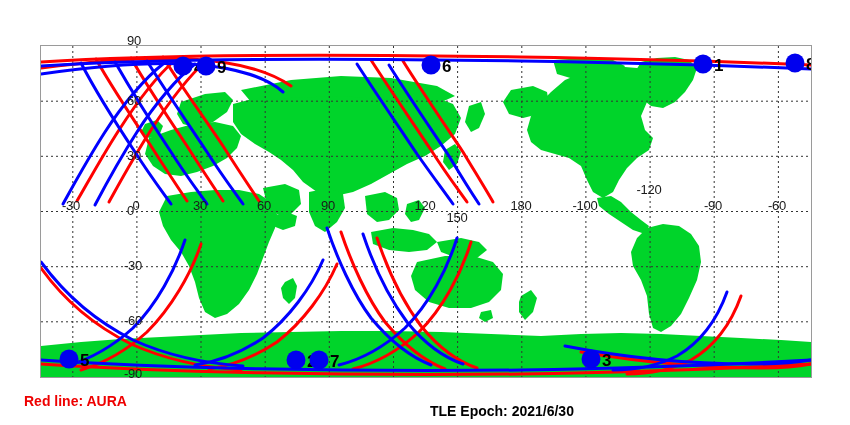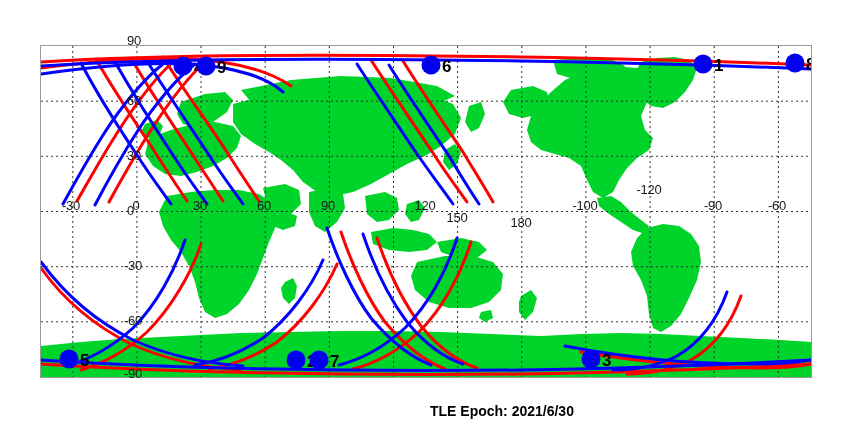--- a/index.html
+++ b/index.html
@@ -241,34 +241,35 @@
   </div>
 
   <div>
     <span class="axis-label lon-label" style="left:71px;top:198px;">-30</span>
     <span class="axis-label lon-label" style="left:136px;top:198px;">0</span>
     <span class="axis-label lon-label" style="left:200px;top:198px;">30</span>
     <span class="axis-label lon-label" style="left:264px;top:198px;">60</span>
     <span class="axis-label lon-label" style="left:328px;top:198px;">90</span>
     <span class="axis-label lon-label" style="left:397px;top:198px;margin-left:28px;">120</span>
     <span class="axis-label lon-label" style="left:457px;top:210px;">150</span>
-    <span class="axis-label lon-label" style="left:521px;top:198px;margin-top:17px;">180</span>
+    <span class="axis-label lon-label" style="left:521px;top:198px;">180</span>
     <span class="axis-label lon-label" style="left:585px;top:198px;">-100</span>
     <span class="axis-label lon-label" style="left:649px;top:182px;">-120</span>
     <span class="axis-label lon-label" style="left:713px;top:198px;">-90</span>
     <span class="axis-label lon-label" style="left:777px;top:198px;">-60</span>
   </div>
 
   <div>
     <span class="axis-label lat-label" style="left:127px;top:40px;">90</span>
     <span class="axis-label lat-label" style="left:127px;top:100px;">60</span>
     <span class="axis-label lat-label" style="left:127px;top:155px;">30</span>
     <span class="axis-label lat-label" style="left:127px;top:210px;">0</span>
     <span class="axis-label lat-label" style="left:124px;top:265px;">-30</span>
     <span class="axis-label lat-label" style="left:124px;top:320px;">-60</span>
     <span class="axis-label lat-label" style="left:124px;top:373px;">-90</span>
   </div>
 
   <div id="legend">
+    <span class="legend-item" id="legend-red">Red line: AURA</span>
     <span class="legend-item" id="legend-epoch">TLE Epoch: 2021/6/30</span>
   </div>
 
 </div>
 
 </body></html>

